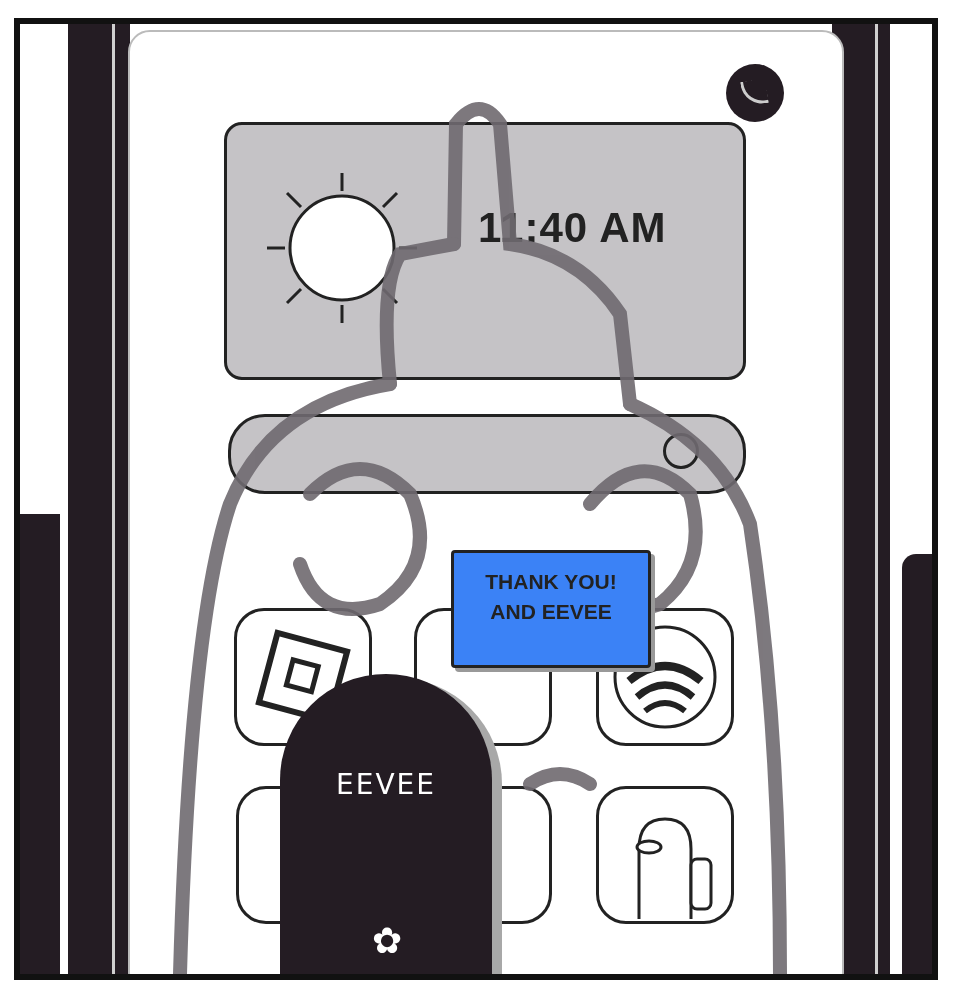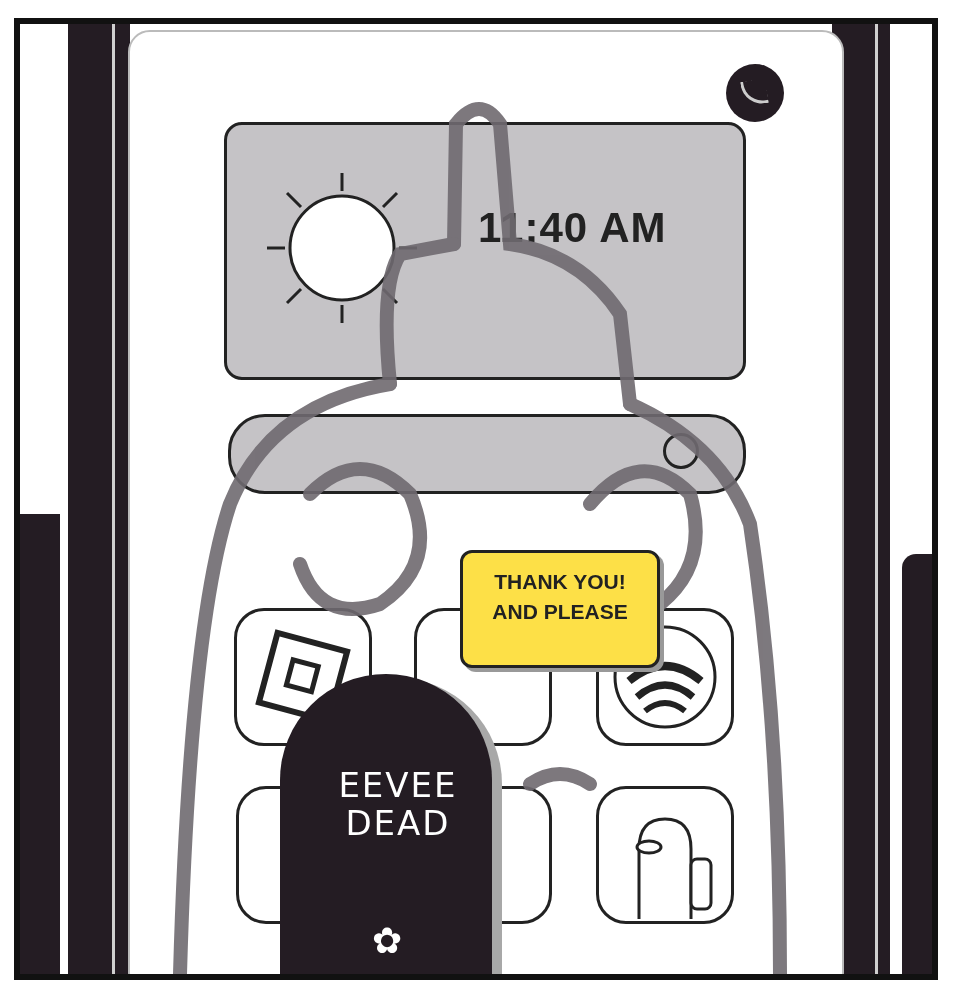--- a/index.html
+++ b/index.html
@@ -10,24 +10,24 @@
   .bar-right{position:absolute;left:812px;top:0;width:58px;height:100%;background:#241c23;}
   .bar-right-line{position:absolute;left:855px;top:0;width:3px;height:100%;background:#cfcfcf;}
   .phone-screen{position:absolute;left:108px;top:6px;width:712px;height:960px;background:#fff;border:2px solid #bbb;border-radius:22px;}
   .camera{position:absolute;left:706px;top:40px;width:58px;height:58px;border-radius:50%;background:#241c23;}
   .camera-glint{position:absolute;left:16px;top:16px;width:22px;height:22px;border-bottom:3px solid #ccc;border-left:3px solid #ccc;border-radius:0 0 0 22px;transform:rotate(-10deg);}
   .widget{position:absolute;left:204px;top:98px;width:516px;height:252px;background:#c5c3c6;border:3px solid #222;border-radius:18px;}
   .time{position:absolute;left:458px;top:180px;font-size:42px;font-weight:bold;color:#222;letter-spacing:1px;}
   .searchbar{position:absolute;left:208px;top:390px;width:512px;height:74px;background:#c5c3c6;border:3px solid #222;border-radius:37px;}
   .search-dot{position:absolute;left:432px;top:16px;width:30px;height:30px;border:3px solid #222;border-radius:50%;}
   .app{position:absolute;width:132px;height:132px;border:3px solid #222;border-radius:30px;background:#fff;}
-  .bubble{position:absolute;left:440px;top:526px;width:200px;height:118px;background:#fde047;border:3px solid #222;border-radius:12px;box-shadow:4px 4px 0 #999;text-align:center;font-size:21px;font-weight:bold;color:#222;line-height:30px;padding-top:14px;box-sizing:border-box;}
+  .bubble{position:absolute;left:431px;top:526px;width:200px;height:118px;background:#3b82f6;border:3px solid #222;border-radius:4px;box-shadow:4px 4px 0 #999;text-align:center;font-size:21px;font-weight:bold;color:#222;line-height:30px;padding-top:14px;box-sizing:border-box;}
   .bubble div{white-space:nowrap;}
   .stone{position:absolute;left:260px;top:650px;width:212px;height:310px;background:#241c23;border-radius:106px 106px 0 0;box-shadow:10px 4px 0 #a8a8a8;}
-  .stone-text{position:absolute;left:12px;top:92px;width:100%;text-align:center;color:#fff;font-size:34px;line-height:38px;letter-spacing:2px;font-family:"DejaVu Sans",sans-serif;}
+  .stone-text{position:absolute;left:0;top:92px;width:100%;text-align:center;color:#fff;font-size:28px;line-height:38px;letter-spacing:2px;font-family:"DejaVu Sans",sans-serif;}
   .flower{position:absolute;left:92px;top:246px;color:#fff;font-size:36px;}
   .hand-left{position:absolute;left:0;top:490px;width:40px;height:470px;background:#241c23;}
   .hand-right{position:absolute;left:882px;top:530px;width:40px;height:430px;background:#241c23;border-radius:14px 0 0 0;}
   .overlay{position:absolute;left:0;top:0;}
 </style>
 </head>
 <body>
 
 <div class="panel">
   <div class="hand-left"></div>
@@ -96,23 +96,22 @@
       <path d="M370 360 Q250 380 210 480 Q170 600 160 950"></path>
       <path d="M610 380 Q700 420 730 500 Q760 700 760 950"></path>
       <path d="M290 470 Q340 420 390 470 Q420 540 360 580 Q300 600 280 540"></path>
       <path d="M570 480 Q620 420 670 470 Q690 540 640 580 Q580 600 560 540"></path>
       <path d="M510 760 Q540 740 570 760"></path>
     </g>
   </svg>
 
   <div class="bubble">
     <div>THANK YOU!</div>
-    <div>AND PLEASE</div>
+    <div>AND EEVEE</div>
   </div>
 
   <div class="stone">
     <div class="stone-text">
       <div>EEVEE</div>
-      <div>DEAD</div>
     </div>
     <div class="flower">✿</div>
   </div>
 </div>
 
 </body></html>

